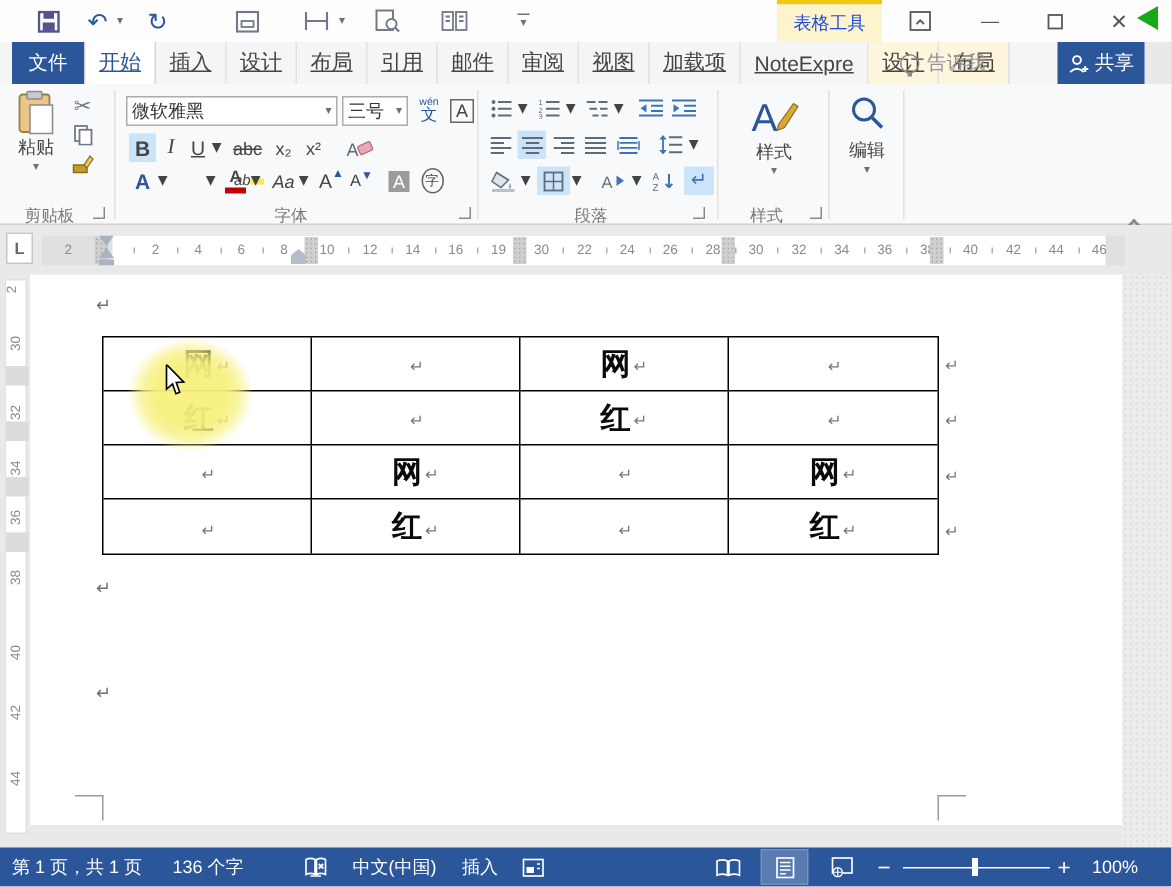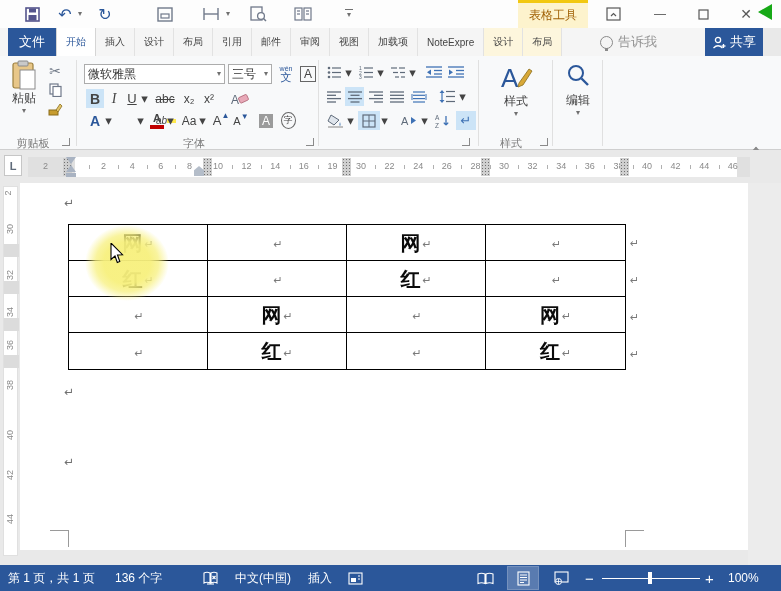--- a/index.html
+++ b/index.html
@@ -8,33 +8,33 @@
   #app{position:relative;width:781px;height:591px;background:#e9e9e9;overflow:hidden;
        font-family:"Liberation Sans","DejaVu Sans",sans-serif;color:#333;}
   .abs{position:absolute;}
   .ds{font-family:"DejaVu Sans",sans-serif;}
   
   .titlebar{position:absolute;left:0;top:0;width:781px;height:28px;background:#fdfdfd;}
   .qatbtn{position:absolute;top:3px;height:22px;display:flex;align-items:center;justify-content:center;color:#4e617c;}
   .caret{font-size:8px;color:#707070;line-height:1;}
   .title-text{position:absolute;left:382px;top:6px;width:140px;font-size:12px;color:#666;white-space:nowrap;}
   .ttools-stripe{position:absolute;left:518px;top:0;width:70px;height:3px;background:#f2c811;}
-  .ttools{position:absolute;left:518px;top:3px;width:70px;height:25px;background:#fdf3cd;color:#a16207;
+  .ttools{position:absolute;left:518px;top:3px;width:70px;height:25px;background:#fdf3cd;color:#1d4ed8;
           font-size:12px;display:flex;align-items:center;justify-content:center;}
   .winbtn{position:absolute;top:4px;width:26px;height:20px;display:flex;align-items:center;justify-content:center;
           color:#585858;font-size:12px;}
   .green-mark{position:absolute;left:758px;top:4px;width:0;height:0;border-top:8px solid transparent;
           border-bottom:8px solid transparent;border-right:14px solid #17a917;}
   
   .tabrow{position:absolute;left:0;top:28px;width:718px;height:28px;background:#f5f5f5;}
   .filetab{position:absolute;left:8px;top:0;width:48px;height:28px;background:#2b579a;color:#fff;
            font-size:13px;display:flex;align-items:center;justify-content:center;}
   #main-tabs{position:absolute;left:56px;top:0;height:28px;display:flex;}
-  .tab{height:28px;padding:0 9px;display:flex;align-items:center;font-size:10px;color:#444;
-       border-right:1px solid #e2e2e2;background:transparent;white-space:nowrap;}
+  .tab{height:28px;padding:0 9px;display:flex;align-items:center;font-size:14px;color:#444;
+       border-right:1px solid #e2e2e2;background:transparent;white-space:nowrap;text-decoration:underline;}
   .tab.active{background:#fff;color:#2b579a;border-right:1px solid #d5d5d5;border-left:1px solid #d5d5d5;}
   .tab.ctx{background:#fdf6dd;}
   .tellme{position:absolute;left:600px;top:0;height:28px;display:flex;align-items:center;font-size:13px;color:#949494;}
   .bulb{width:13px;height:13px;border:1.5px solid #8a8a8a;border-radius:50%;margin-right:5px;position:relative;}
   .bulb:after{content:"";position:absolute;left:4px;top:11px;width:3px;height:3px;background:#8a8a8a;}
   .username{position:absolute;left:671px;top:0;height:28px;display:flex;align-items:center;font-size:13px;color:#333;margin-top:48px;}
   .sharebtn{position:absolute;left:705px;top:0;width:58px;height:28px;background:#2b579a;color:#fff;font-size:13px;
             display:flex;align-items:center;justify-content:center;gap:4px;}
   
   .ribbon{position:absolute;left:0;top:56px;width:781px;height:94px;background:#f8f9fa;border-bottom:1px solid #cfcfcf;}
@@ -263,21 +263,21 @@
     <div class="rbtn" style="left:116px;top:55px;width:20px;height:19px;margin-left:40px;">
       <span style="font-size:10px;line-height:1;font-style:italic;">ab</span>
       <span class="ubar" style="background:#ffe94d;"></span>
     </div>
     <div class="rbtn caret ds" style="left:136px;top:55px;width:9px;height:19px;">▾</div>
     <div class="rbtn" style="left:148px;top:55px;width:18px;height:19px;flex-direction:column;">
       <span style="font-size:11px;line-height:1;font-weight:bold;">A</span>
       <span class="ubar" style="background:#c00000;"></span>
     </div>
     <div class="rbtn caret ds" style="left:166px;top:55px;width:9px;height:19px;">▾</div>
-    <div class="rbtn" style="left:178px;top:55px;width:22px;height:19px;font-size:12px;">Aa</div>
+    <div class="rbtn" style="left:178px;top:55px;width:22px;height:19px;font-size:12px;font-style:italic;">Aa</div>
     <div class="rbtn caret ds" style="left:198px;top:55px;width:9px;height:19px;">▾</div>
     <div class="rbtn" style="left:212px;top:55px;width:18px;height:19px;font-size:13px;">
       <span>A</span>
         <span style="color:#2b579a;font-size:8px;transform:translateY(-5px);">▲</span>
     </div>
     <div class="rbtn" style="left:232px;top:55px;width:18px;height:19px;font-size:11px;">
       <span>A</span>
         <span style="color:#2b579a;font-size:8px;transform:translateY(-4px);">▼</span>
     </div>
     <div class="rbtn" style="left:256px;top:55px;width:20px;height:19px;">
@@ -444,20 +444,21 @@
     <div class="rbtn" style="left:432px;top:55px;width:20px;height:19px;">
       <svg width="15" height="14" viewBox="0 0 15 14">
         <g fill="#5f6b7a" font-size="6.5" font-family="sans-serif">
             <text x="0" y="6">A</text>
             <text x="0" y="13.5">Z</text>
           </g>
         <path d="M11,2 L11,11 M11,11 L8.8,8.6 M11,11 L13.2,8.6" stroke="#3f72b5" stroke-width="1.3" fill="none"></path>
       </svg>
     </div>
     <div class="rbtn toggled ds" style="left:456px;top:55px;width:20px;height:19px;font-size:13px;color:#3f72b5;">↵</div>
+    <div class="glabel" style="left:324px;width:140px;">段落</div>
     <div class="launcher" style="left:462px;"></div>
     <div class="gdiv" style="left:478px;"></div>
 
     <div class="bigbtn" style="left:488px;top:5px;width:56px;">
       <svg width="34" height="32" viewBox="0 0 34 32">
         <text x="2" y="26" font-size="26" fill="#2b579a" font-family="sans-serif">A</text>
         <path d="M20,22 L30,8 L33,10 L24,24 L19,26 Z" fill="#d8a838" stroke="#8a6d1a" stroke-width=".8"></path>
       </svg>
       <span>样式</span>
       <span class="caret ds">▾</span>

